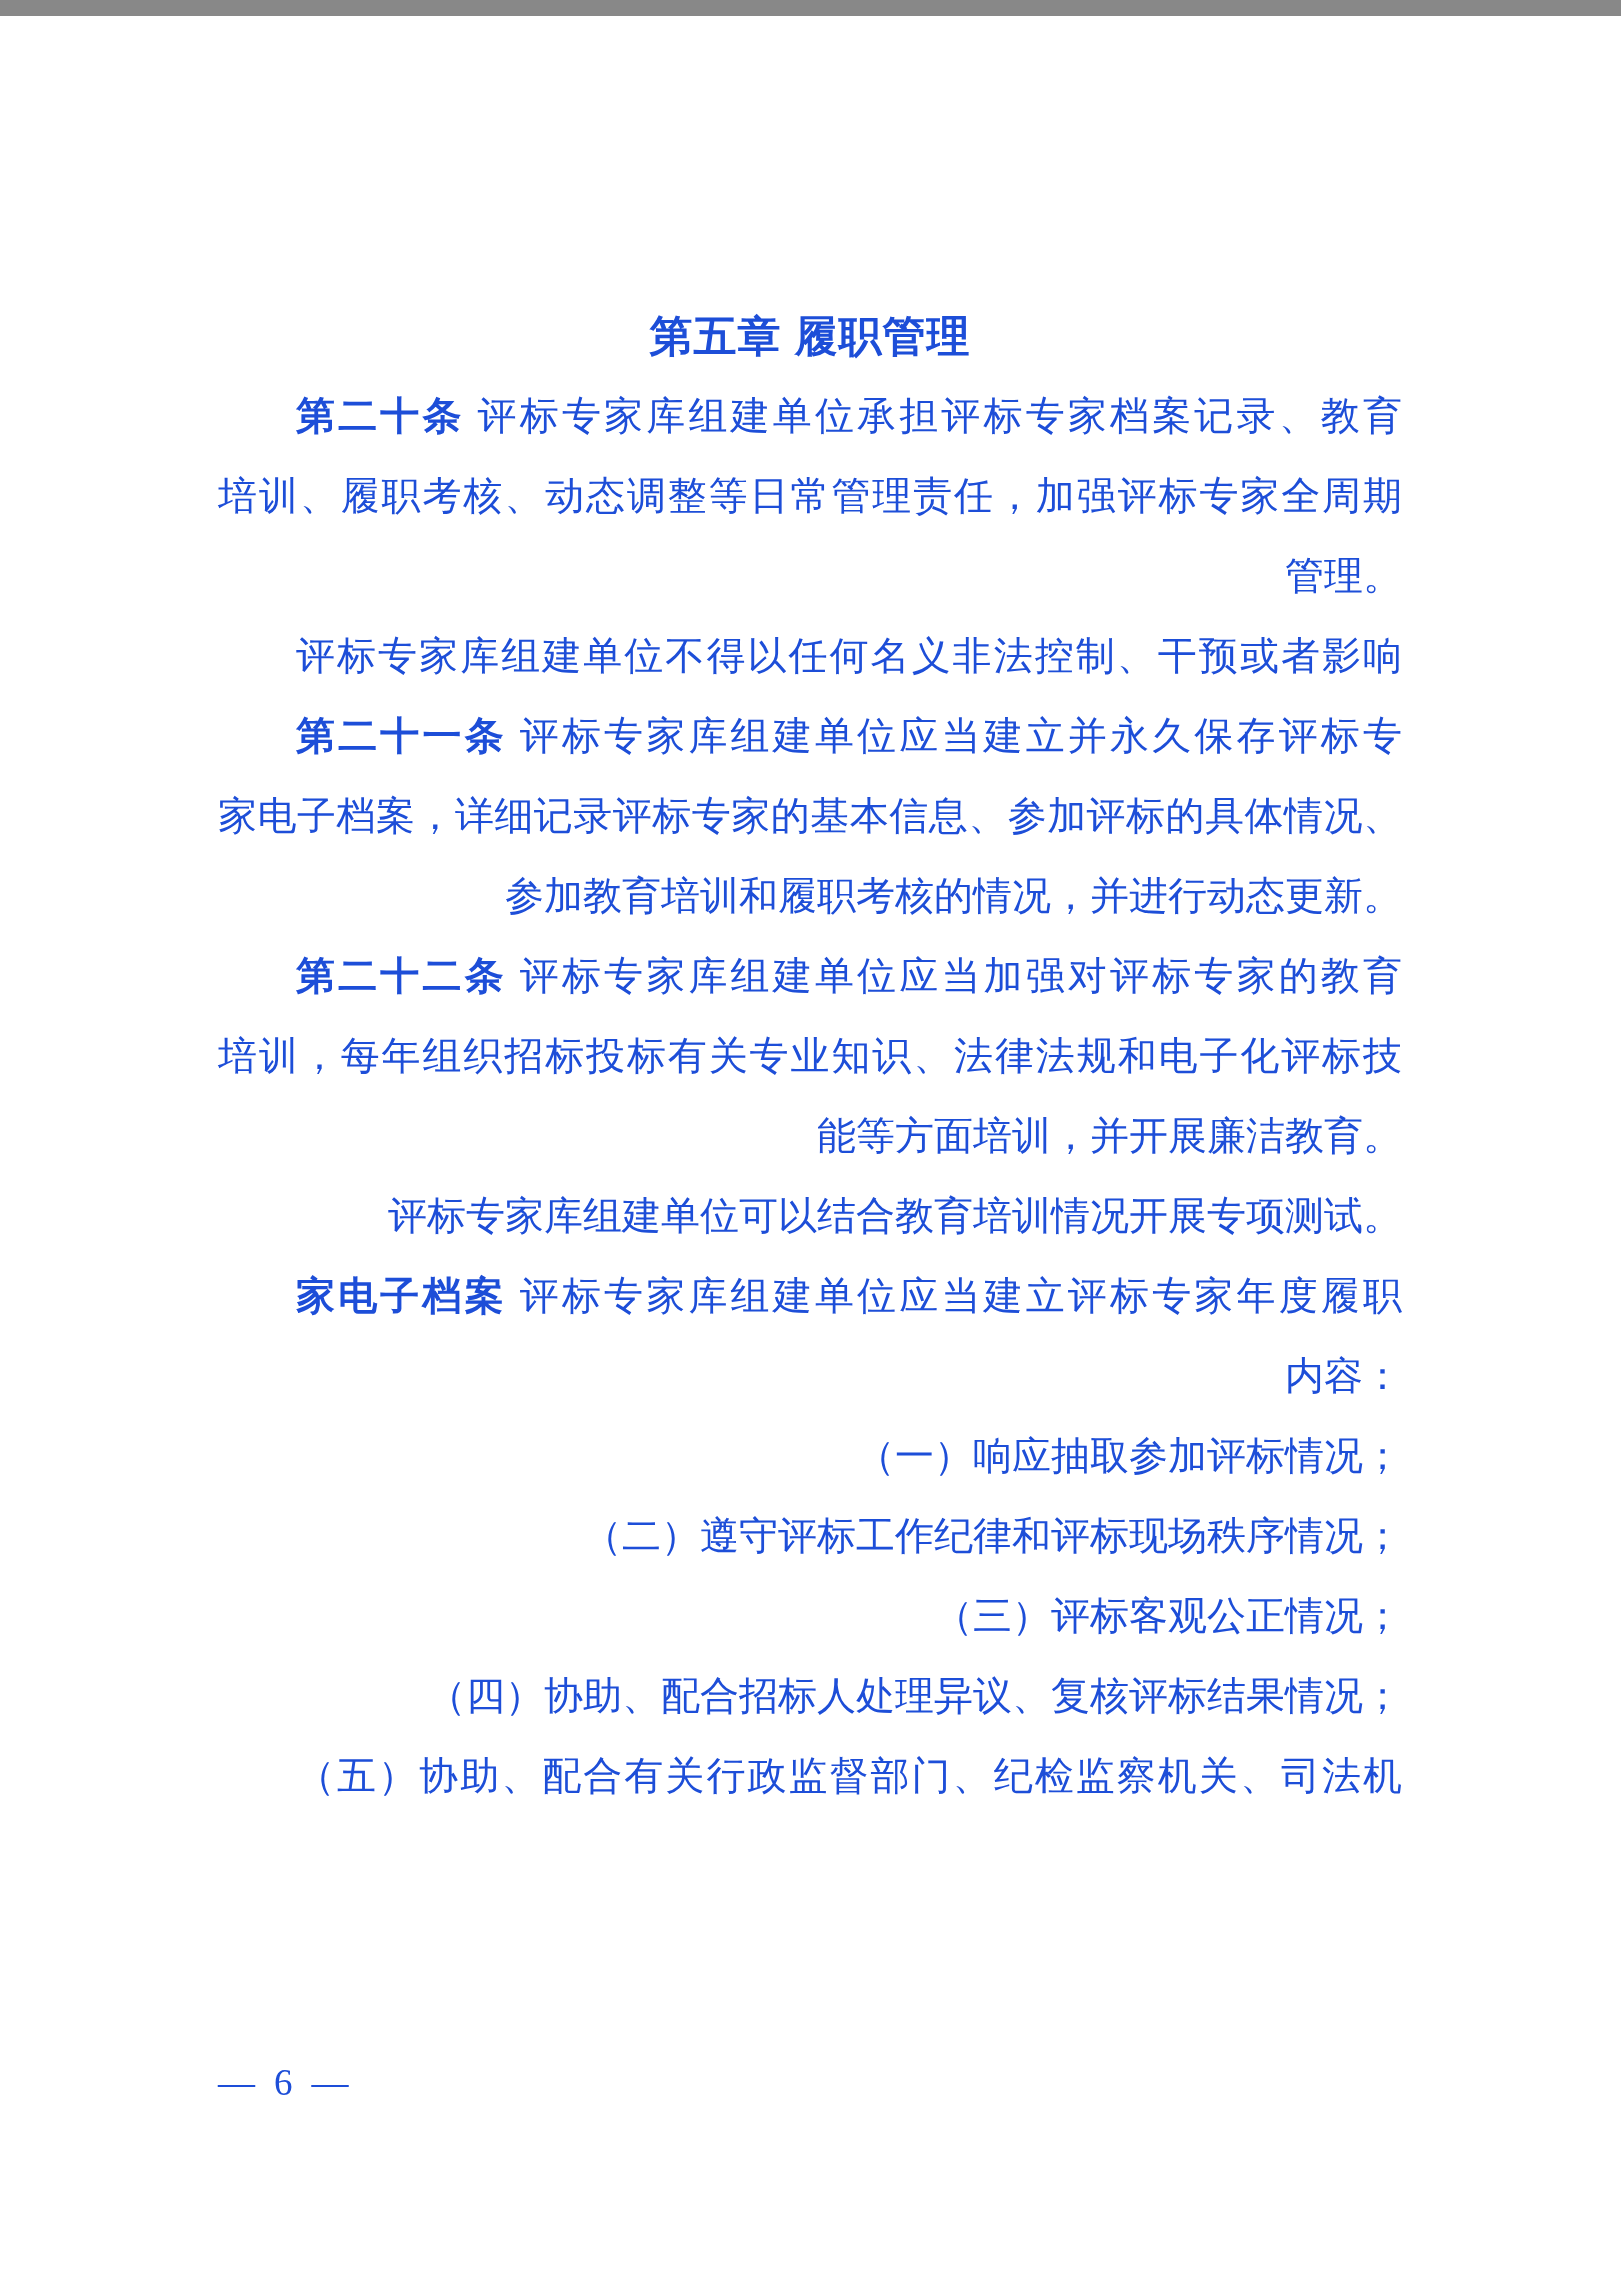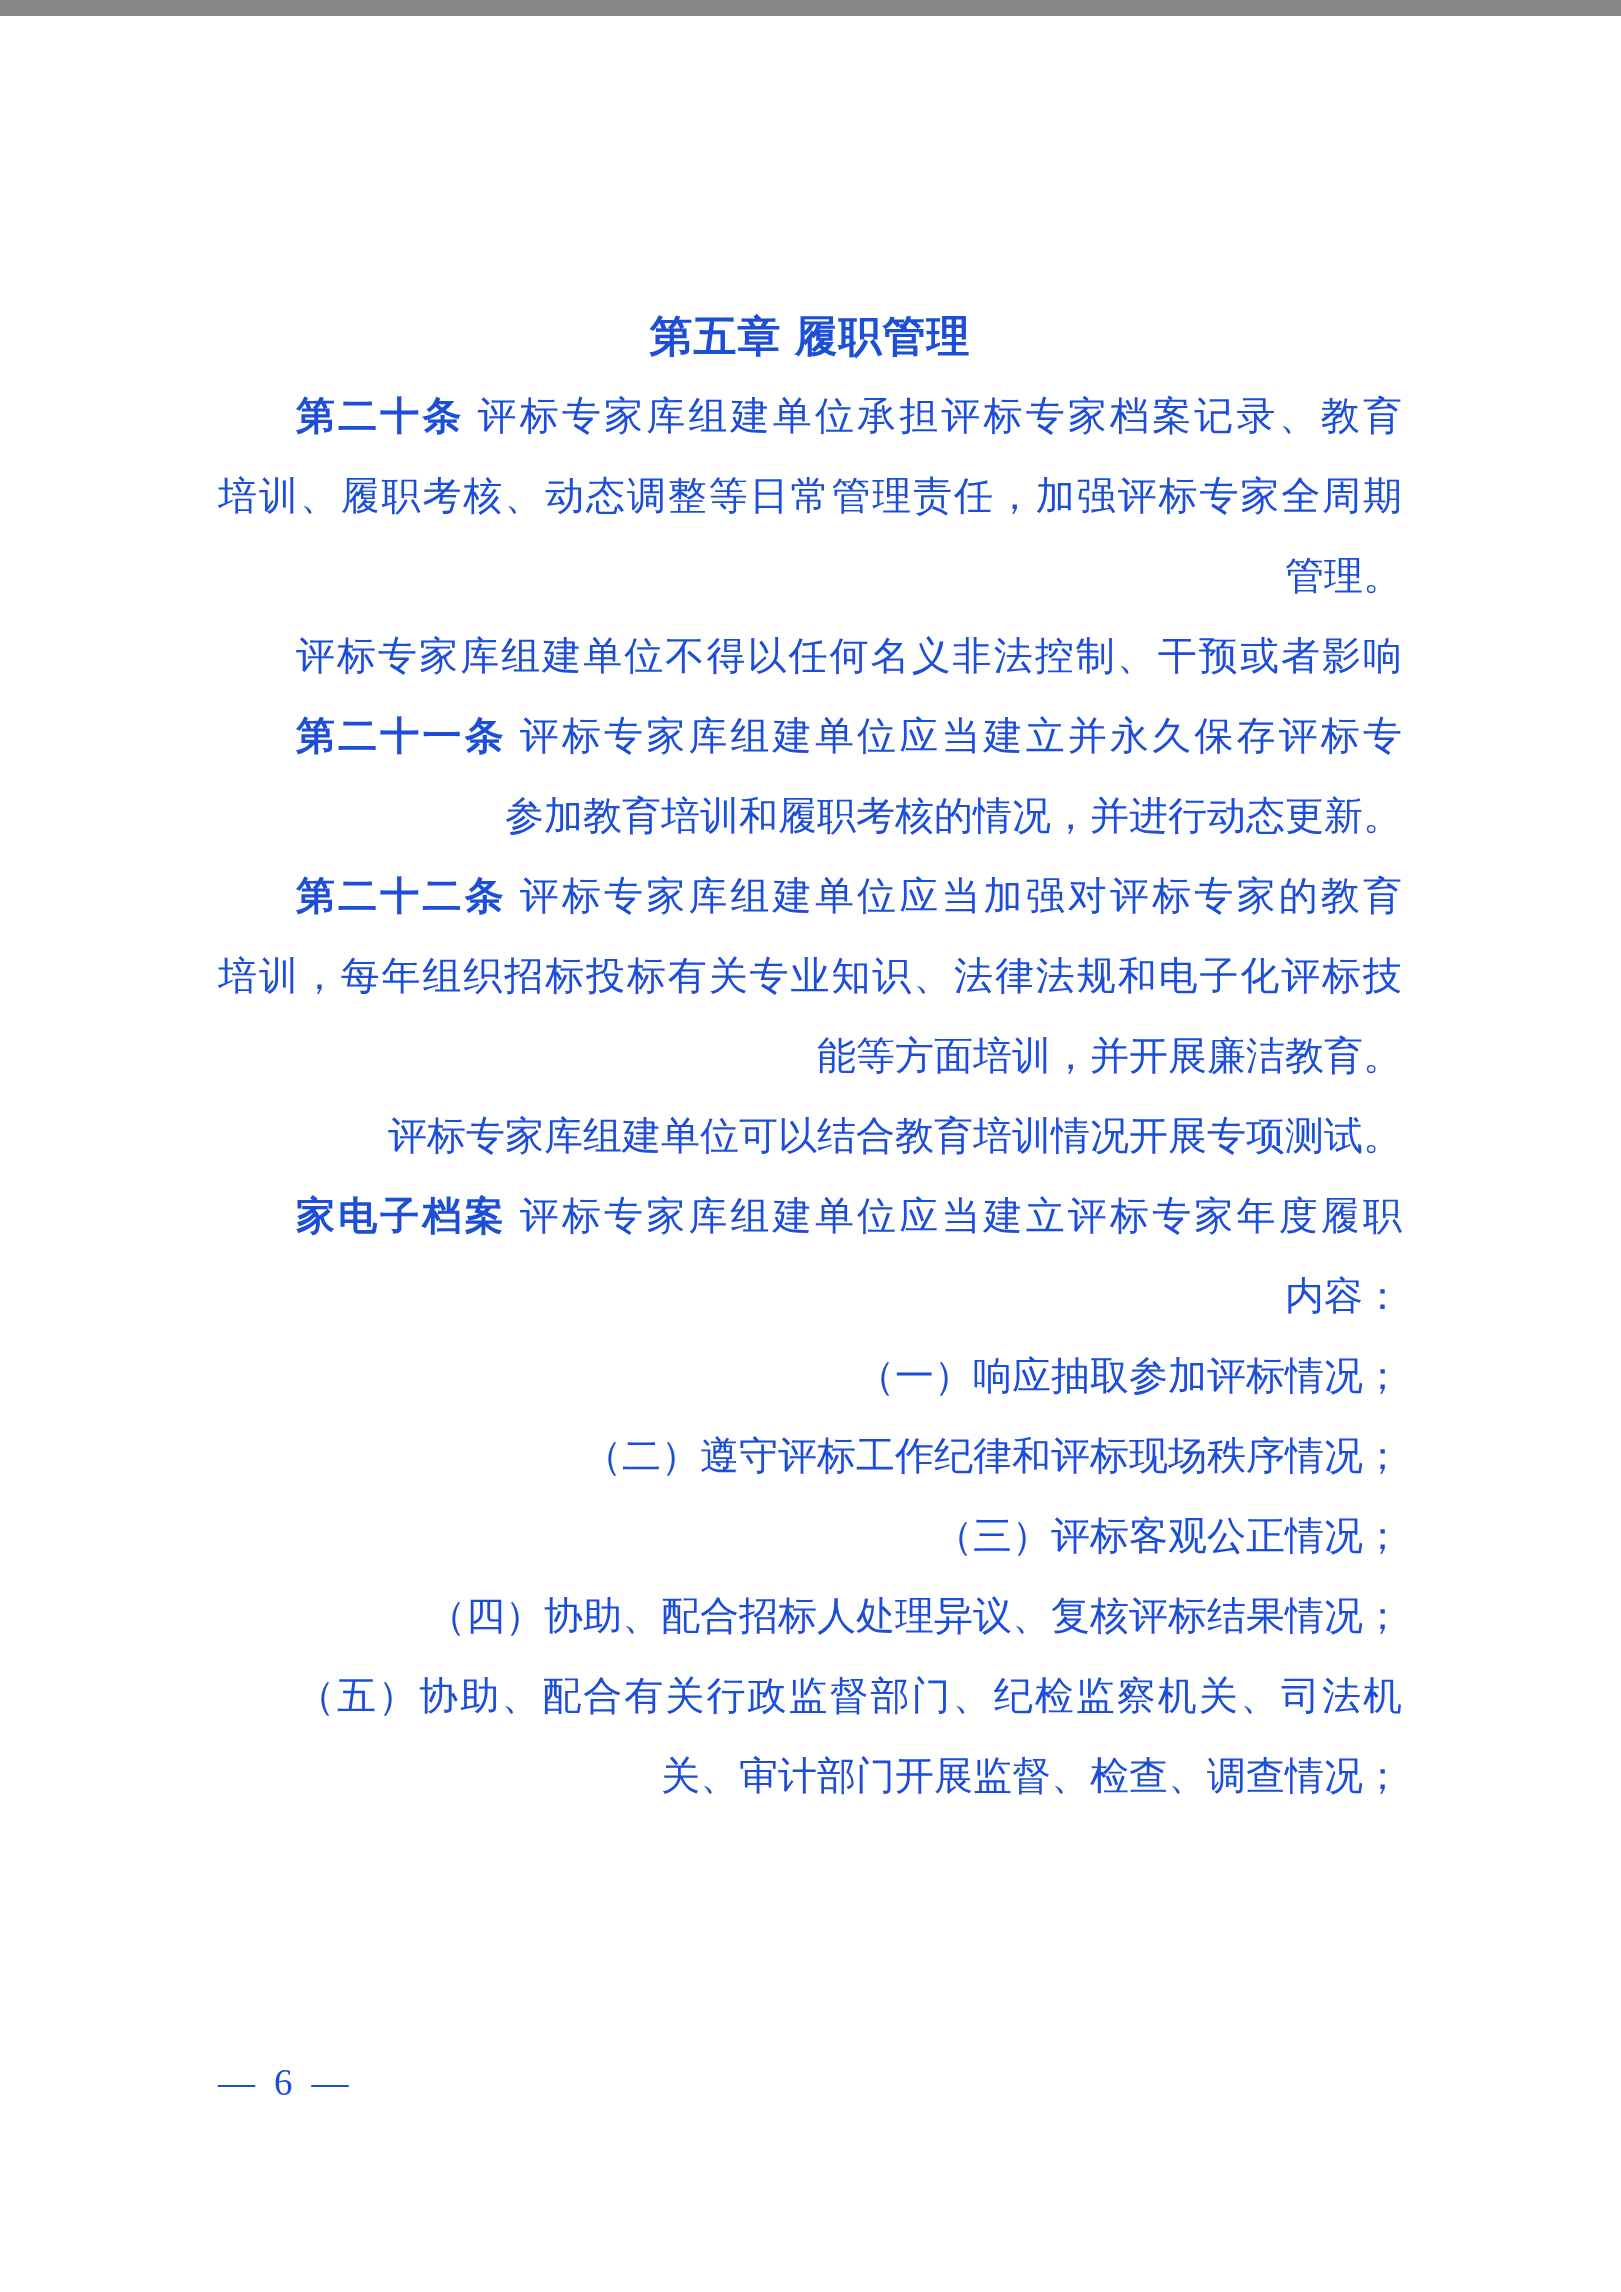--- a/index.html
+++ b/index.html
@@ -78,20 +78,21 @@
         <div class="para">
           <div class="line fill indent"><span class="lead">第二十条</span><span> 评标专家库组建单位承担评标专家档案记录、教育</span></div>
           <div class="line fill"><span>培训、履职考核、动态调整等日常管理责任，加强评标专家全周期</span></div>
           <div class="line"><span>管理。</span></div>
         </div>
         <div class="para">
           <div class="line fill indent"><span>评标专家库组建单位不得以任何名义非法控制、干预或者影响</span></div>
         </div>
         <div class="para">
           <div class="line fill indent"><span class="lead">第二十一条</span><span> 评标专家库组建单位应当建立并永久保存评标专</span></div>
+          <div class="line fill"><span>家电子档案，详细记录评标专家的基本信息、参加评标的具体情况、</span></div>
           <div class="line"><span>参加教育培训和履职考核的情况，并进行动态更新。</span></div>
         </div>
         <div class="para">
           <div class="line fill indent"><span class="lead">第二十二条</span><span> 评标专家库组建单位应当加强对评标专家的教育</span></div>
           <div class="line fill"><span>培训，每年组织招标投标有关专业知识、法律法规和电子化评标技</span></div>
           <div class="line"><span>能等方面培训，并开展廉洁教育。</span></div>
         </div>
         <div class="para">
           <div class="line indent"><span>评标专家库组建单位可以结合教育培训情况开展专项测试。</span></div>
         </div>
@@ -106,19 +107,18 @@
           <div class="line indent"><span>（二）遵守评标工作纪律和评标现场秩序情况；</span></div>
         </div>
         <div class="para">
           <div class="line indent"><span>（三）评标客观公正情况；</span></div>
         </div>
         <div class="para">
           <div class="line indent"><span>（四）协助、配合招标人处理异议、复核评标结果情况；</span></div>
         </div>
         <div class="para">
           <div class="line fill indent"><span>（五）协助、配合有关行政监督部门、纪检监察机关、司法机</span></div>
-          <div class="line"><span>关、审计部门开展监督、检查、调查情况；</span></div>
         </div>
       </div>
   </div>
   <div class="pageno">— 6 —</div>
 </div>
 
 
 </body></html>

